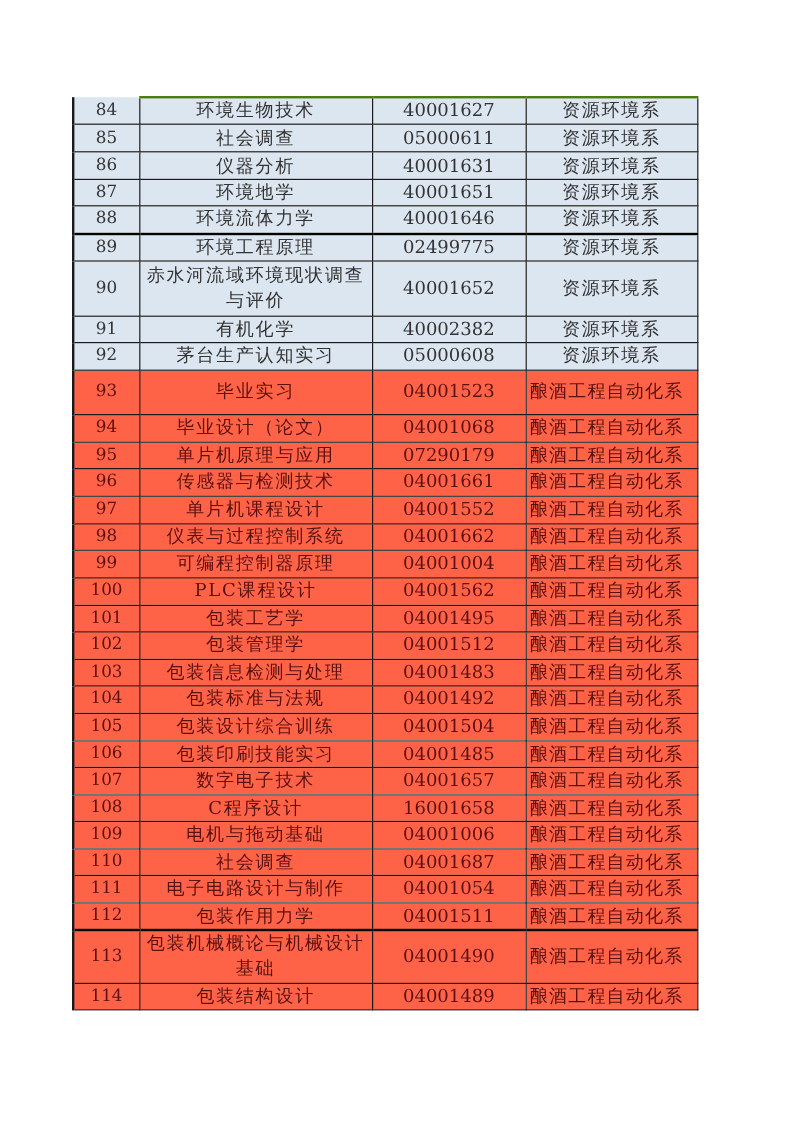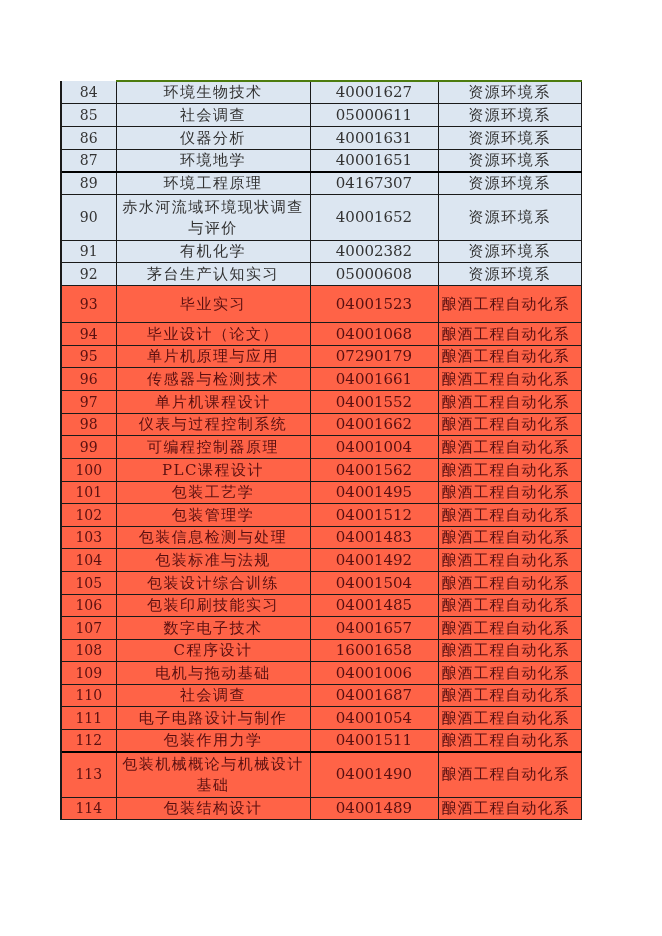--- a/index.html
+++ b/index.html
@@ -54,24 +54,30 @@
     <td class="name">仪器分析</td>
     <td class="code">40001631</td>
     <td class="dept">资源环境系</td>
   </tr>
         <tr class="blue" style="height: 22px;">
     <td class="idx">87</td>
     <td class="name">环境地学</td>
     <td class="code">40001651</td>
     <td class="dept">资源环境系</td>
   </tr>
+        <tr class="blue" style="height: 23px;">
+    <td class="idx">88</td>
+    <td class="name">环境流体力学</td>
+    <td class="code">40001646</td>
+    <td class="dept">资源环境系</td>
+  </tr>
         <tr class="blue thick-top" style="height: 22px;">
     <td class="idx">89</td>
     <td class="name">环境工程原理</td>
-    <td class="code">04167307</td>
+    <td class="code">02499775</td>
     <td class="dept">资源环境系</td>
   </tr>
         <tr class="blue" style="height: 46px;">
     <td class="idx">90</td>
     <td class="name">赤水河流域环境现状调查与评价</td>
     <td class="code">40001652</td>
     <td class="dept">资源环境系</td>
   </tr>
         <tr class="blue" style="height: 22px;">
     <td class="idx">91</td>

